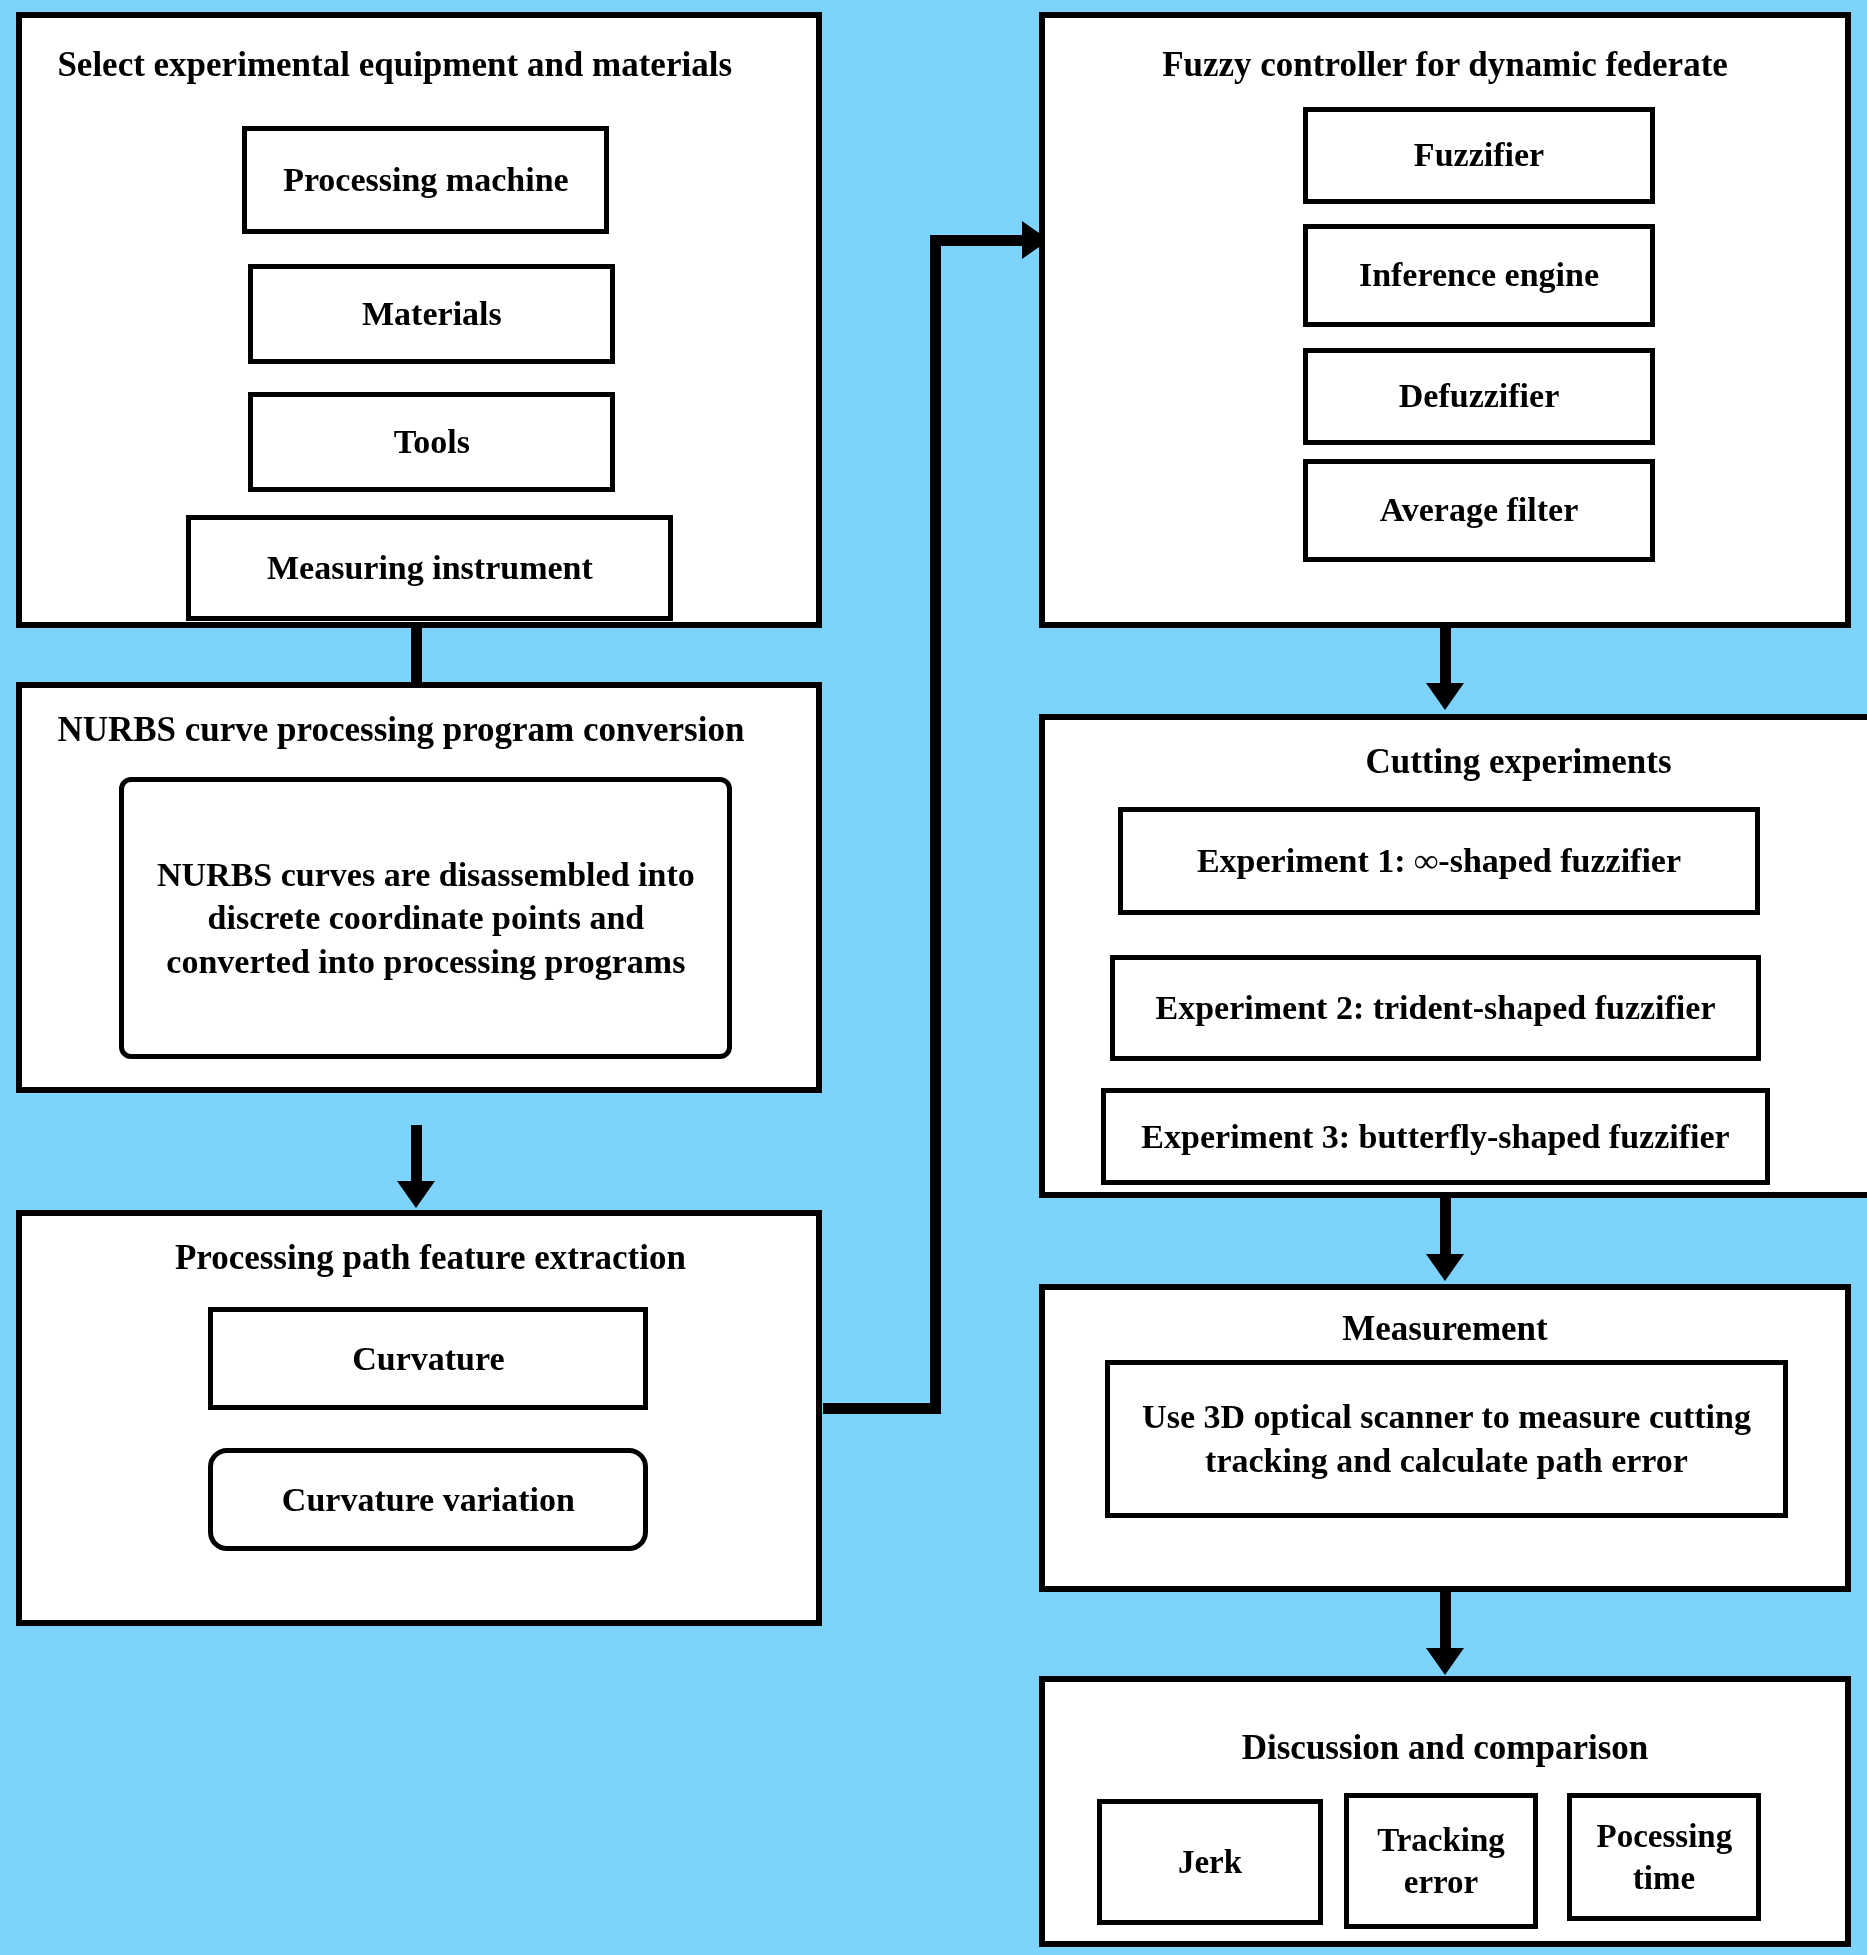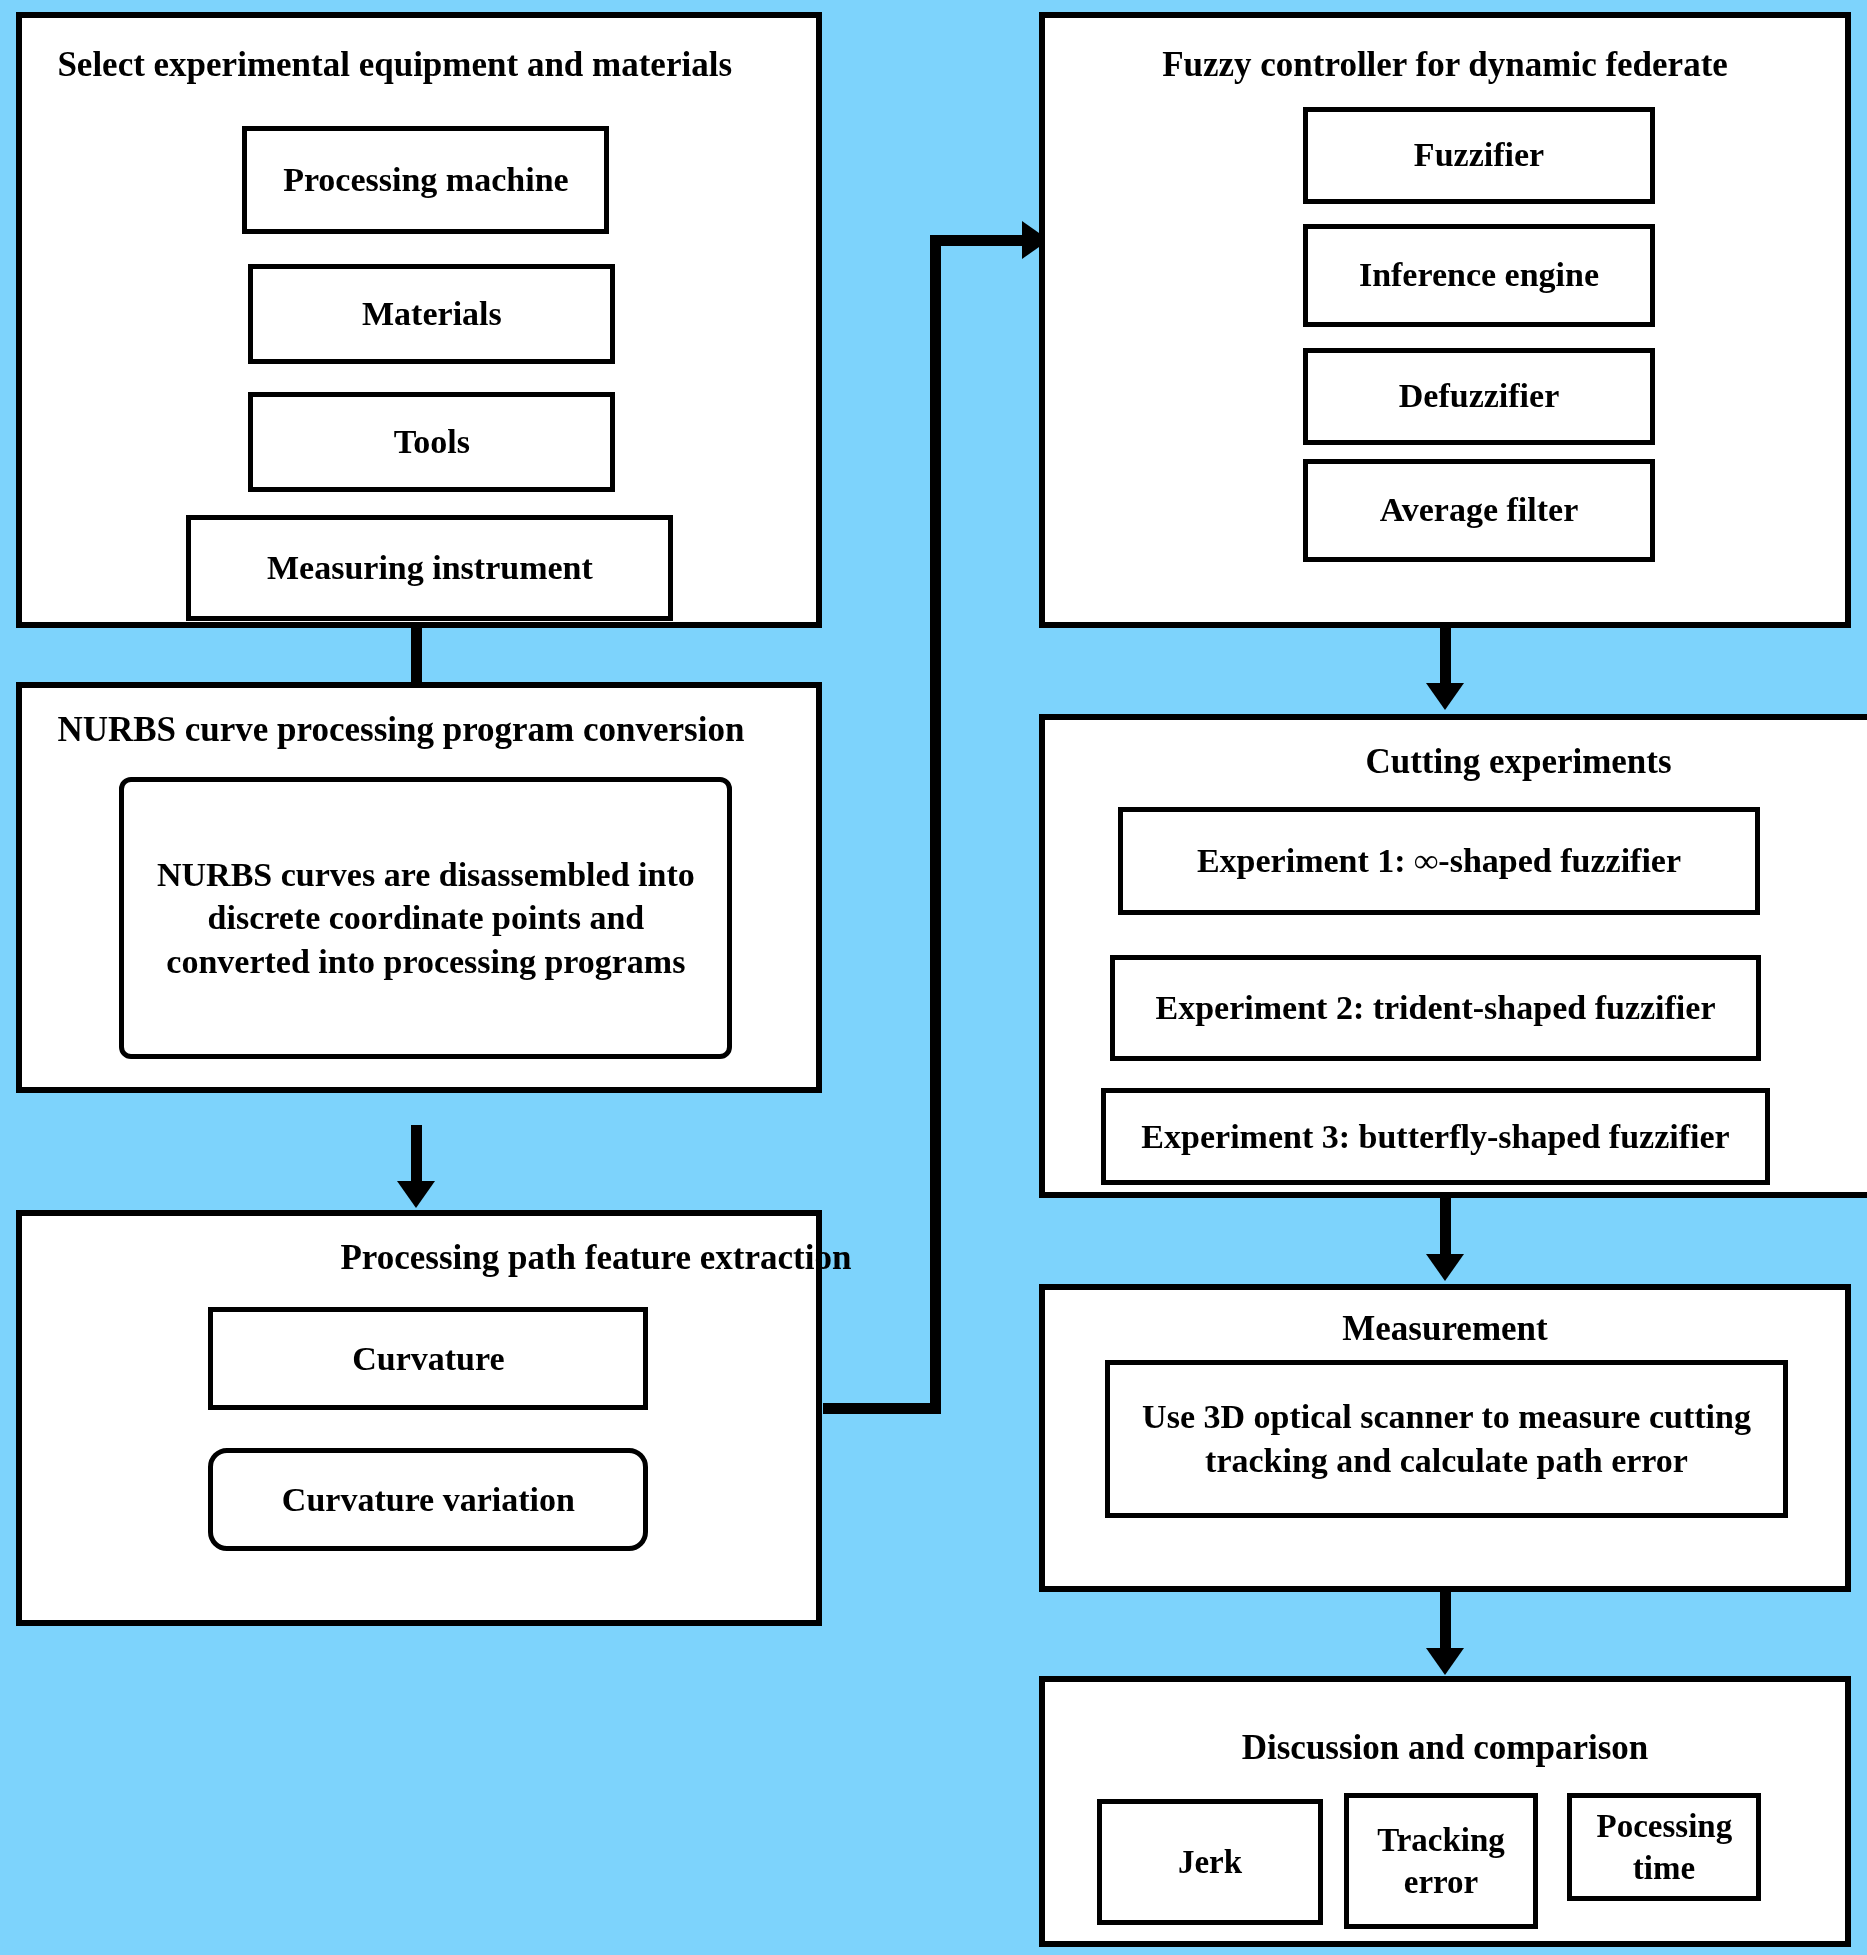--- a/index.html
+++ b/index.html
@@ -110,21 +110,21 @@
 
     <div class="inner-box" style="left:97px; top:89px; width:613px; height:282px;border-radius:12px;">
       <span class="box-label fs-para" style="max-width:545px;">NURBS curves are disassembled into discrete coordinate points and converted into processing programs</span>
     </div>
   </div>
 
   <div class="conn" style="left:411px; top:1125px; width:10.6px; height:62px;"></div>
   <div class="arrow-down" style="left:397px; top:1181px;"></div>
 
   <div class="outer-box" style="left:16.4px; top:1210px; width:806px; height:416px;">
-    <div class="group-title fs-title" style="top:22px; left:0; padding-left:35px; text-align:right;">Processing path feature extraction</div>
+    <div class="group-title fs-title" style="top:22px; left:11px; text-align:center;">Processing path feature extraction</div>
 
     <div class="inner-box" style="left:186px; top:91px; width:440px; height:103px;">
       <span class="box-label fs-label">Curvature</span>
     </div>
 
     <div class="inner-box" style="left:186px; top:232px; width:440px; height:103px;border-radius:19px;">
       <span class="box-label fs-label">Curvature variation</span>
     </div>
   </div>
 
@@ -190,19 +190,19 @@
     <div class="group-title fs-title" style="top:46px;">Discussion and comparison</div>
 
     <div class="inner-box" style="left:52px; top:117px; width:226px; height:126px;">
       <span class="box-label fs-small">Jerk</span>
     </div>
 
     <div class="inner-box" style="left:299px; top:111px; width:194px; height:136px;">
       <span class="box-label fs-small" style="max-width:135px;">Tracking error</span>
     </div>
 
-    <div class="inner-box" style="left:522px; top:111px; width:194px; height:108px;">
+    <div class="inner-box" style="left:522px; top:111px; width:194px; height:128px;">
       <span class="box-label fs-small" style="max-width:135px;">Pocessing time</span>
     </div>
   </div>
 
 </div>
 
 
 </body></html>

